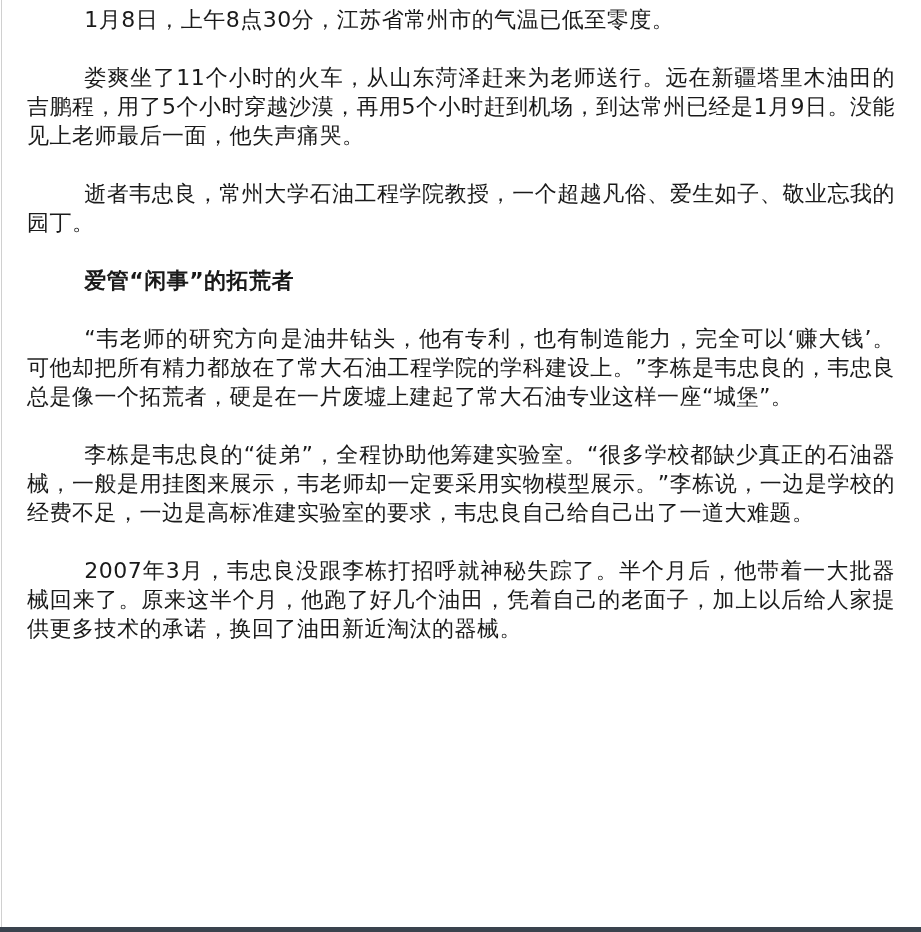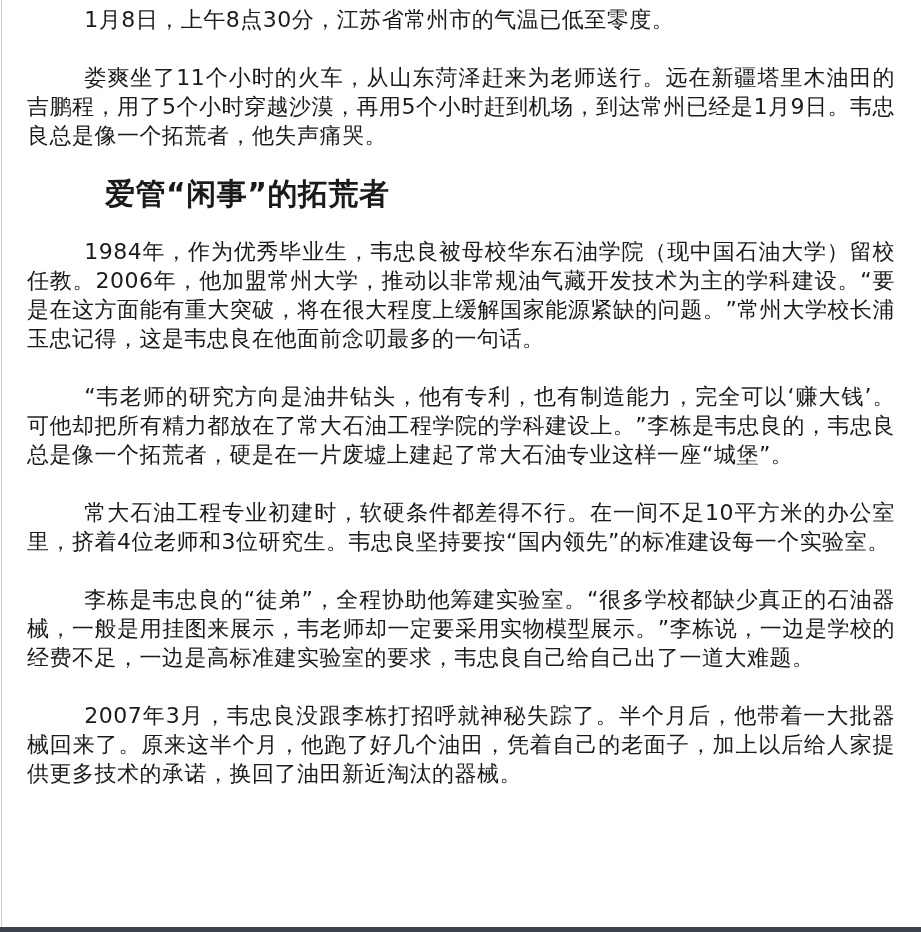--- a/index.html
+++ b/index.html
@@ -49,37 +49,36 @@
     line-height: 29px;
     text-align: justify;
     letter-spacing: 0.5px;
   }
   .article p {
     margin: 0 0 29px 0;
     text-indent: 2.6em;
   }
   .article h2 {
     margin: 0 0 29px 0;
-    font-size: 30px;
+    font-size: 22px;
     line-height: 29px;
     font-weight: bold;
     text-indent: 2.6em;
   }
 </style>
 </head>
 <body>
 
 <div class="page">
   <div class="left-edge"></div>
 
   <div class="article">
     <p>1月8日，上午8点30分，江苏省常州市的气温已低至零度。</p>
-    <p>娄爽坐了11个小时的火车，从山东菏泽赶来为老师送行。远在新疆塔里木油田的吉鹏程，用了5个小时穿越沙漠，再用5个小时赶到机场，到达常州已经是1月9日。韦忠良总是像一个拓荒者，他失声痛哭。</p>
+    <p>娄爽坐了11个小时的火车，从山东菏泽赶来为老师送行。远在新疆塔里木油田的吉鹏程，用了5个小时穿越沙漠，再用5个小时赶到机场，到达常州已经是1月9日。没能见上老师最后一面，他失声痛哭。</p>
+    <p>逝者韦忠良，常州大学石油工程学院教授，一个超越凡俗、爱生如子、敬业忘我的园丁。</p>
     <h2>爱管“闲事”的拓荒者</h2>
-    <p>1984年，作为优秀毕业生，韦忠良被母校华东石油学院（现中国石油大学）留校任教。2006年，他加盟常州大学，推动以非常规油气藏开发技术为主的学科建设。“要是在这方面能有重大突破，将在很大程度上缓解国家能源紧缺的问题。”常州大学校长浦玉忠记得，这是韦忠良在他面前念叨最多的一句话。</p>
     <p>“韦老师的研究方向是油井钻头，他有专利，也有制造能力，完全可以‘赚大钱’。可他却把所有精力都放在了常大石油工程学院的学科建设上。”李栋是韦忠良的，韦忠良总是像一个拓荒者，硬是在一片废墟上建起了常大石油专业这样一座“城堡”。</p>
-    <p>常大石油工程专业初建时，软硬条件都差得不行。在一间不足10平方米的办公室里，挤着4位老师和3位研究生。韦忠良坚持要按“国内领先”的标准建设每一个实验室。</p>
     <p>李栋是韦忠良的“徒弟”，全程协助他筹建实验室。“很多学校都缺少真正的石油器械，一般是用挂图来展示，韦老师却一定要采用实物模型展示。”李栋说，一边是学校的经费不足，一边是高标准建实验室的要求，韦忠良自己给自己出了一道大难题。</p>
     <p>2007年3月，韦忠良没跟李栋打招呼就神秘失踪了。半个月后，他带着一大批器械回来了。原来这半个月，他跑了好几个油田，凭着自己的老面子，加上以后给人家提供更多技术的承诺，换回了油田新近淘汰的器械。</p>
   </div>
 
   <div class="bottom-bar"></div>
 </div>
 
 </body></html>

